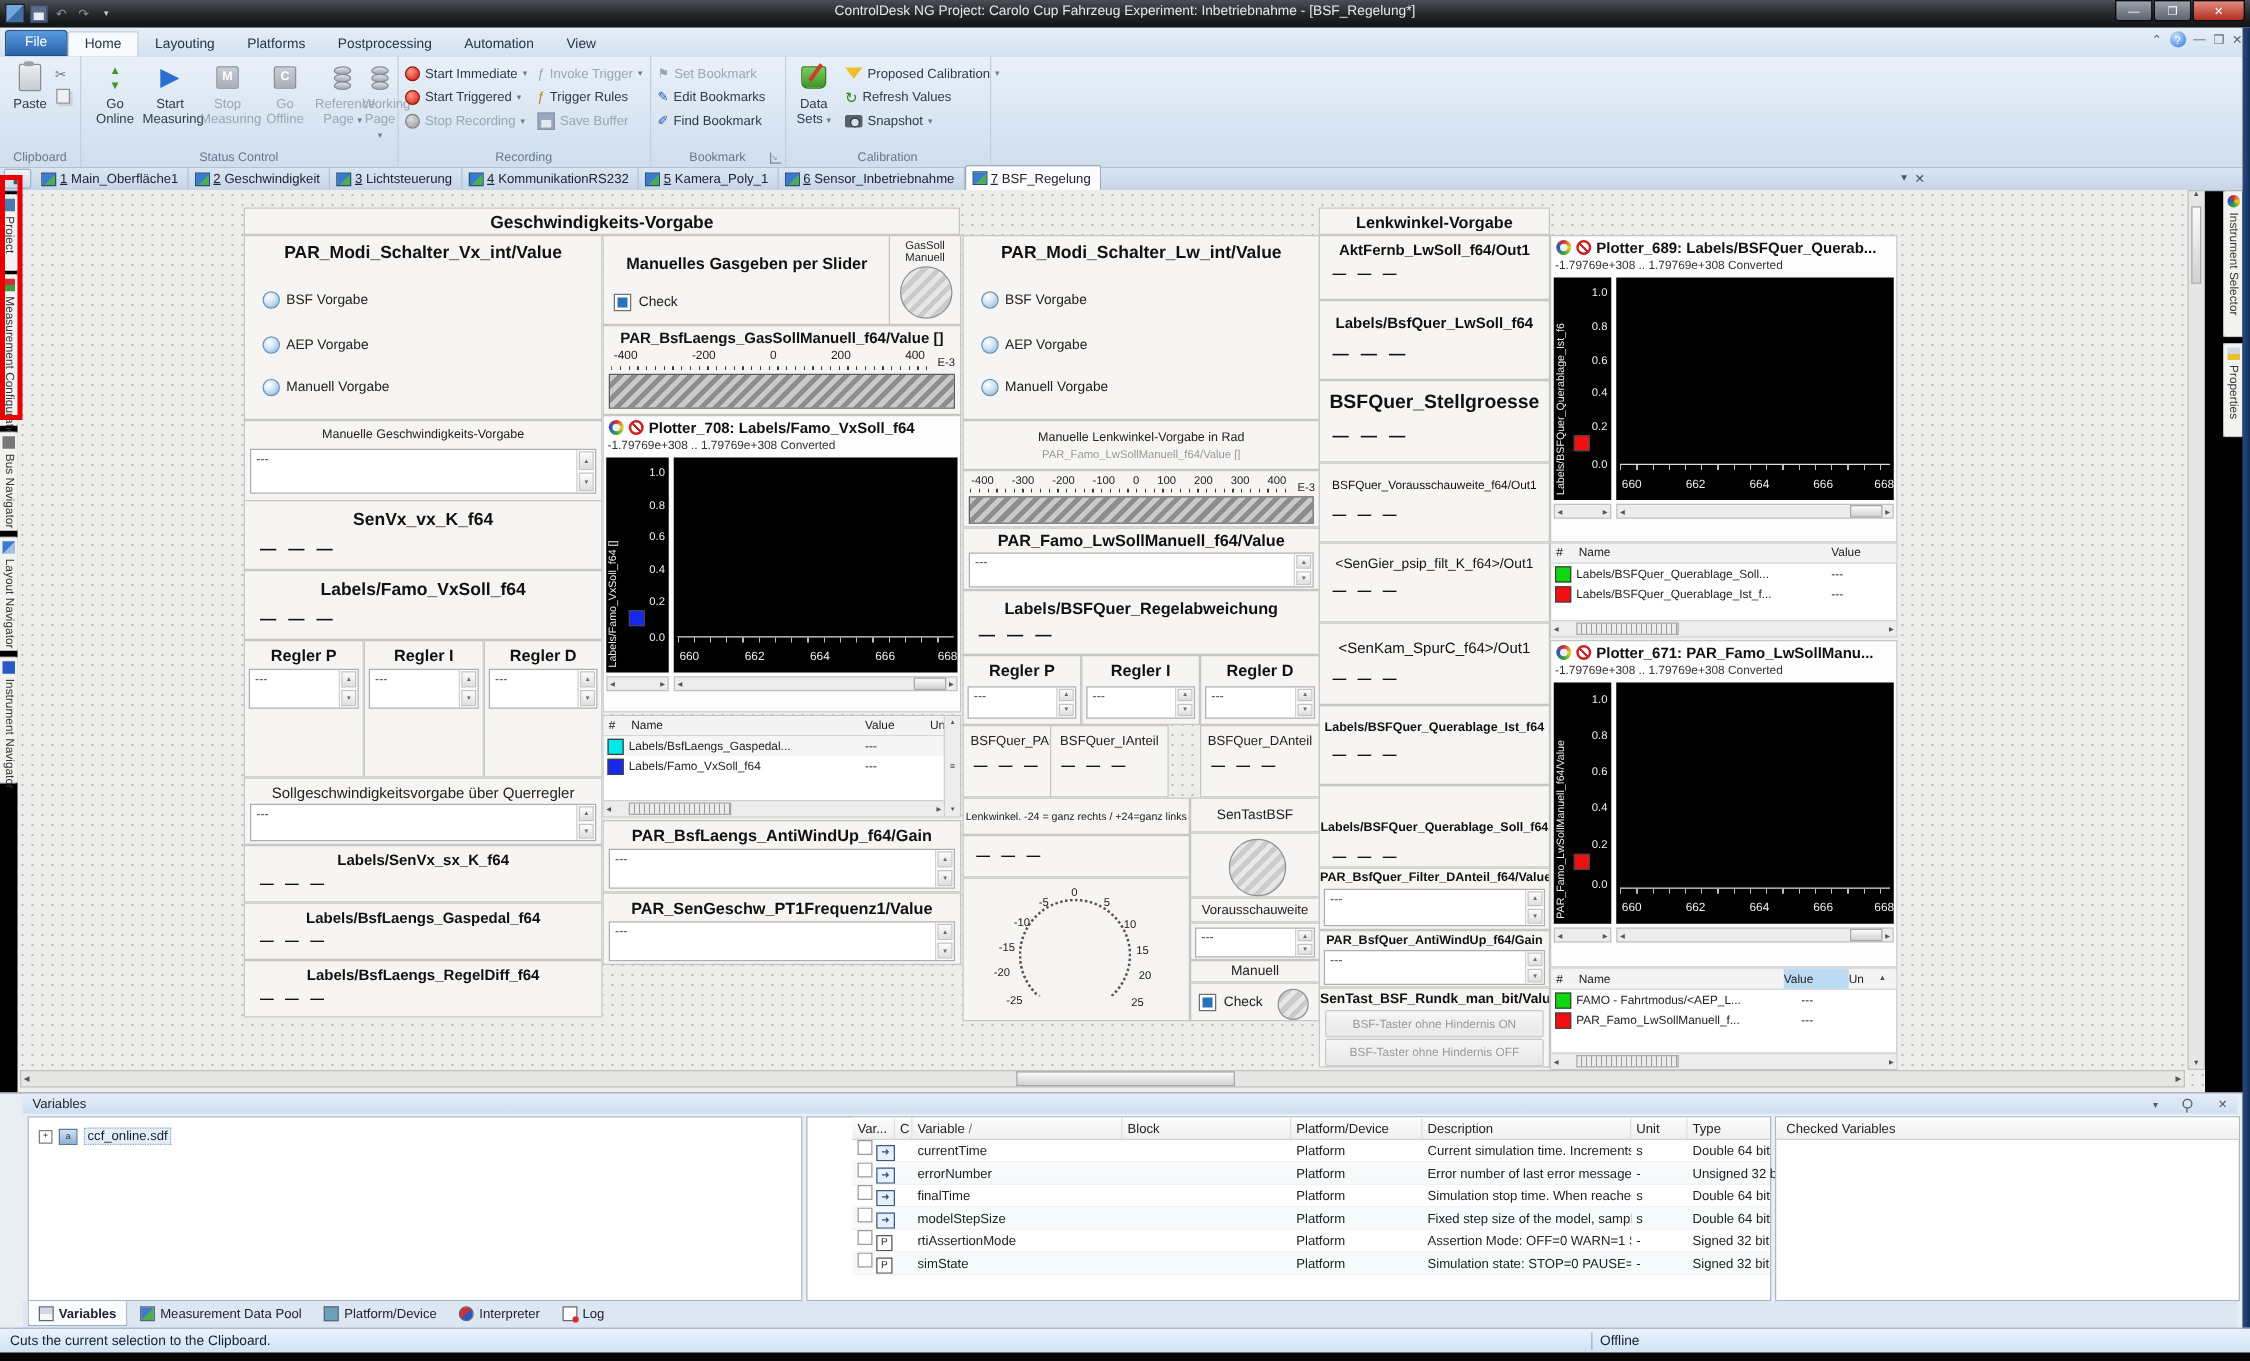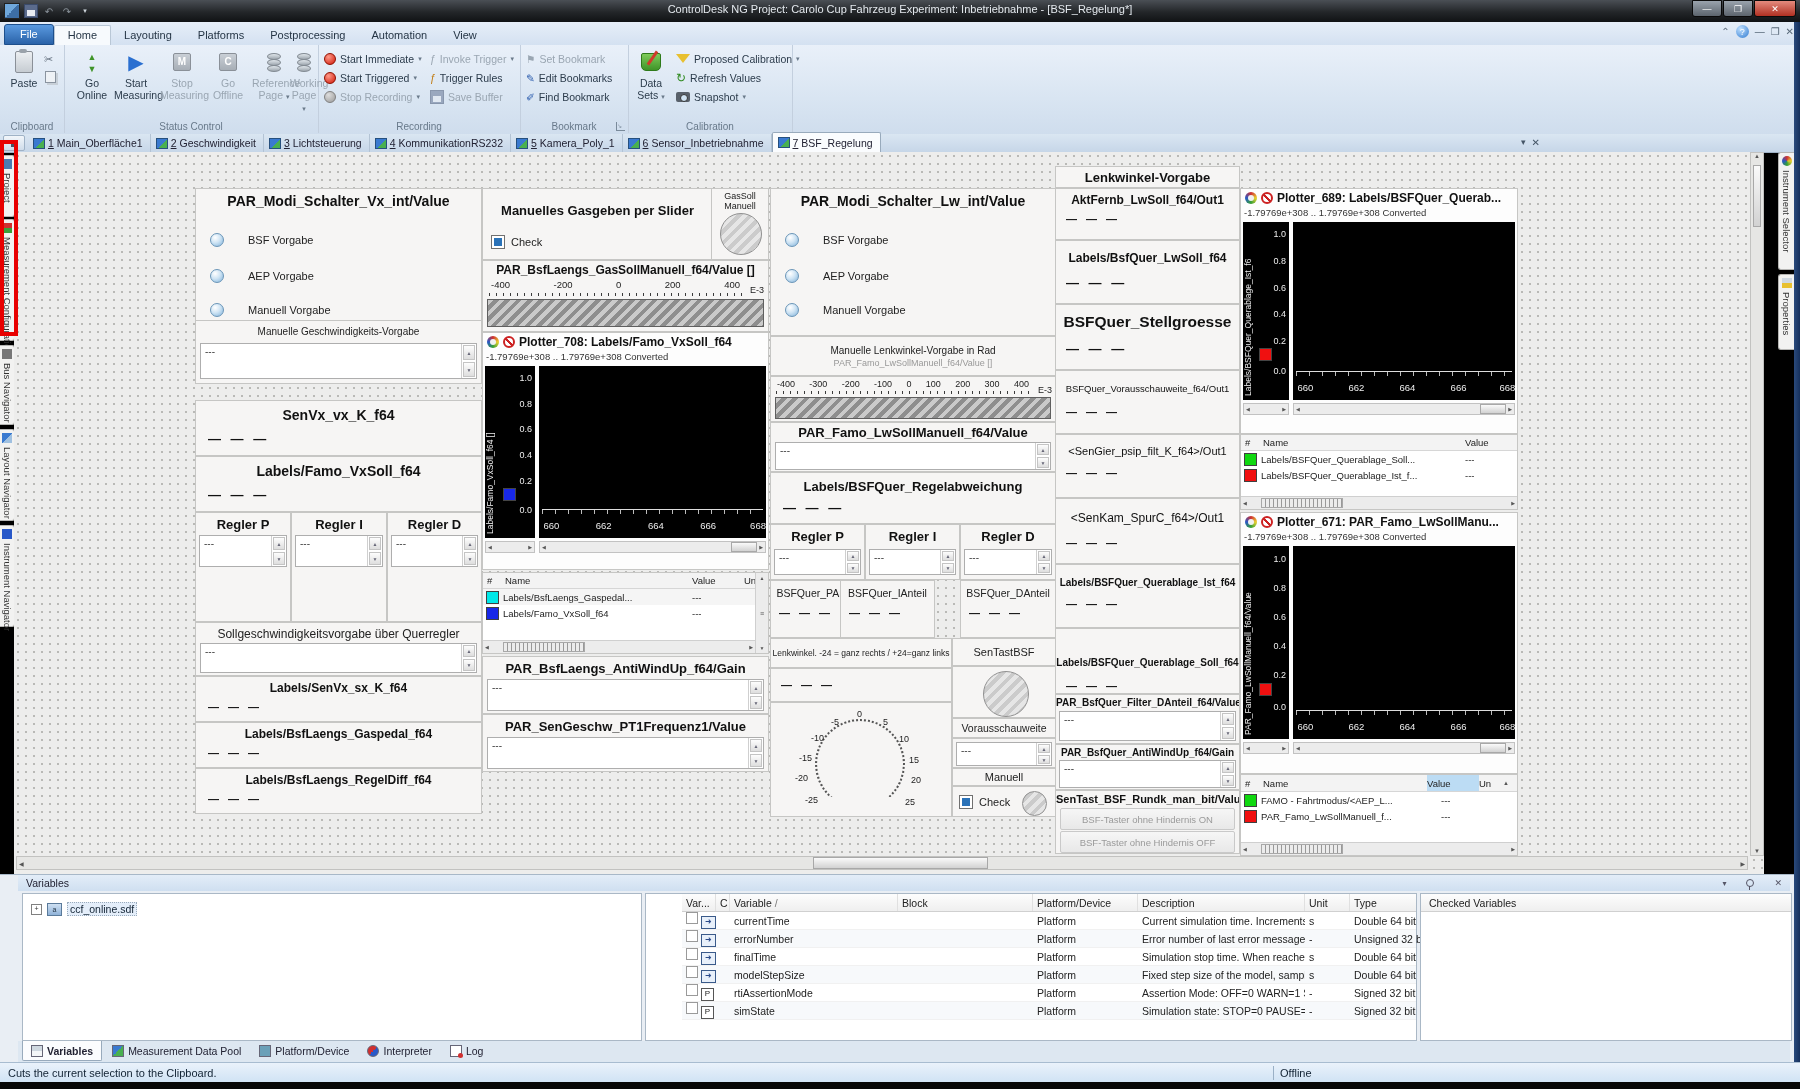--- a/index.html
+++ b/index.html
@@ -72,21 +72,21 @@
   .dash{font-weight:bold;color:#111;letter-spacing:3px;font-size:13px;white-space:nowrap;}
   .dash.sm{font-size:11px;}
   .lbl{color:#222;text-align:center;white-space:nowrap;overflow:hidden;}
   .spinbox{position:absolute;background:#fff;border:1px solid #aeaeae;display:flex;box-sizing:border-box;}
   .spinval{flex:1;font-size:10px;color:#444;padding:2px 4px;text-align:left;}
   .spinner{width:14px;display:flex;flex-direction:column;border-left:1px solid #cfcfcf;}
   .spinner i{flex:1;font-style:normal;font-size:5px;color:#667;display:flex;align-items:center;justify-content:center;
     background:linear-gradient(#fdfdfd,#dedede);border:1px solid #c4c4c4;margin:1px;}
   .radio{width:12px;height:12px;border-radius:50%;border:1px solid #6a95b8;
     background:radial-gradient(circle at 35% 30%,#fff,#cfe4f4 45%,#7fb2da);display:inline-block;}
-  .rrow{position:absolute;display:flex;align-items:center;gap:24px;font-size:11px;color:#222;}
+  .rrow{position:absolute;display:flex;align-items:center;gap:5px;font-size:11px;color:#222;}
   .chk{width:12px;height:12px;border:1px solid #707070;background:#fff;display:inline-flex;align-items:center;justify-content:center;}
   .chk::after{content:"";width:8px;height:8px;background:#2a72b8;}
   .hatch{background:repeating-linear-gradient(135deg,#cacaca 0 4px,#8e8e8e 4px 8px);border:1px solid #5f5f5f;box-sizing:border-box;}
   .knob{border-radius:50%;border:1px solid #909090;background:repeating-linear-gradient(135deg,#e6e6e6 0 4px,#cbcbcb 4px 8px);}
   .dots{background-image:repeating-linear-gradient(90deg,#3a3a3a 0 1px,transparent 1px 7px);height:3px;}
   .e3{position:absolute;font-size:9px;color:#222;}
   
   .plotter{position:absolute;background:#fdfdfd;border:1px solid #c6c6c4;box-sizing:border-box;}
   .phead{height:18px;display:flex;align-items:center;gap:4px;padding:0 4px;}
   .ptit{font-weight:bold;font-size:12px;color:#111;white-space:nowrap;overflow:hidden;}
@@ -406,40 +406,43 @@
   <span class="vtxt">Instrument Selector</span>
 </div>
 <div class="sidetab" style="left:1778px;top:274px;width:16px;height:76px;border-right:none;border-radius:3px 0 0 3px;">
   <span class="sicon" style="background:linear-gradient(#cfd8e2 50%,#e8c030 50%);"></span>
   <span class="vtxt">Properties</span>
 </div>
 <div class="abs" id="rightframe"></div>
 
 <div class="abs" id="workspace">
 
+  <div class="panel" style="left:181px;top:14px;width:573px;height:22px;">
+    <div class="ptitle t14" style="margin-top:2px;">Geschwindigkeits-Vorgabe</div>
+  </div>
   <div class="panel" style="left:1041px;top:14px;width:185px;height:22px;">
     <div class="ptitle t13" style="margin-top:3px;">Lenkwinkel-Vorgabe</div>
   </div>
 
   <div class="panel" style="left:181px;top:36px;width:287px;height:148px;">
     <div class="ptitle t14" style="margin-top:4px;">PAR_Modi_Schalter_Vx_int/Value</div>
     <div class="rrow" style="left:14px;top:44px;">
         <span class="radio"></span>
         <span>BSF Vorgabe</span>
       </div>
     <div class="rrow" style="left:14px;top:80px;">
         <span class="radio"></span>
         <span>AEP Vorgabe</span>
       </div>
     <div class="rrow" style="left:14px;top:114px;">
         <span class="radio"></span>
         <span>Manuell Vorgabe</span>
       </div>
   </div>
-  <div class="panel" style="left:181px;top:168px;width:287px;height:64px;">
+  <div class="panel" style="left:181px;top:184px;width:287px;height:76px;">
     <div class="lbl t10" style="margin-top:5px;">Manuelle Geschwindigkeits-Vorgabe</div>
     <div class="spinbox" style="left:4px;top:22px;right:4px;height:36px;">
       <span class="spinval" style="align-self:flex-start;">---</span>
       <span class="spinner">
           <i>▲</i>
           <i>▼</i>
         </span>
     </div>
   </div>
   <div class="panel" style="left:181px;top:248px;width:287px;height:56px;">

